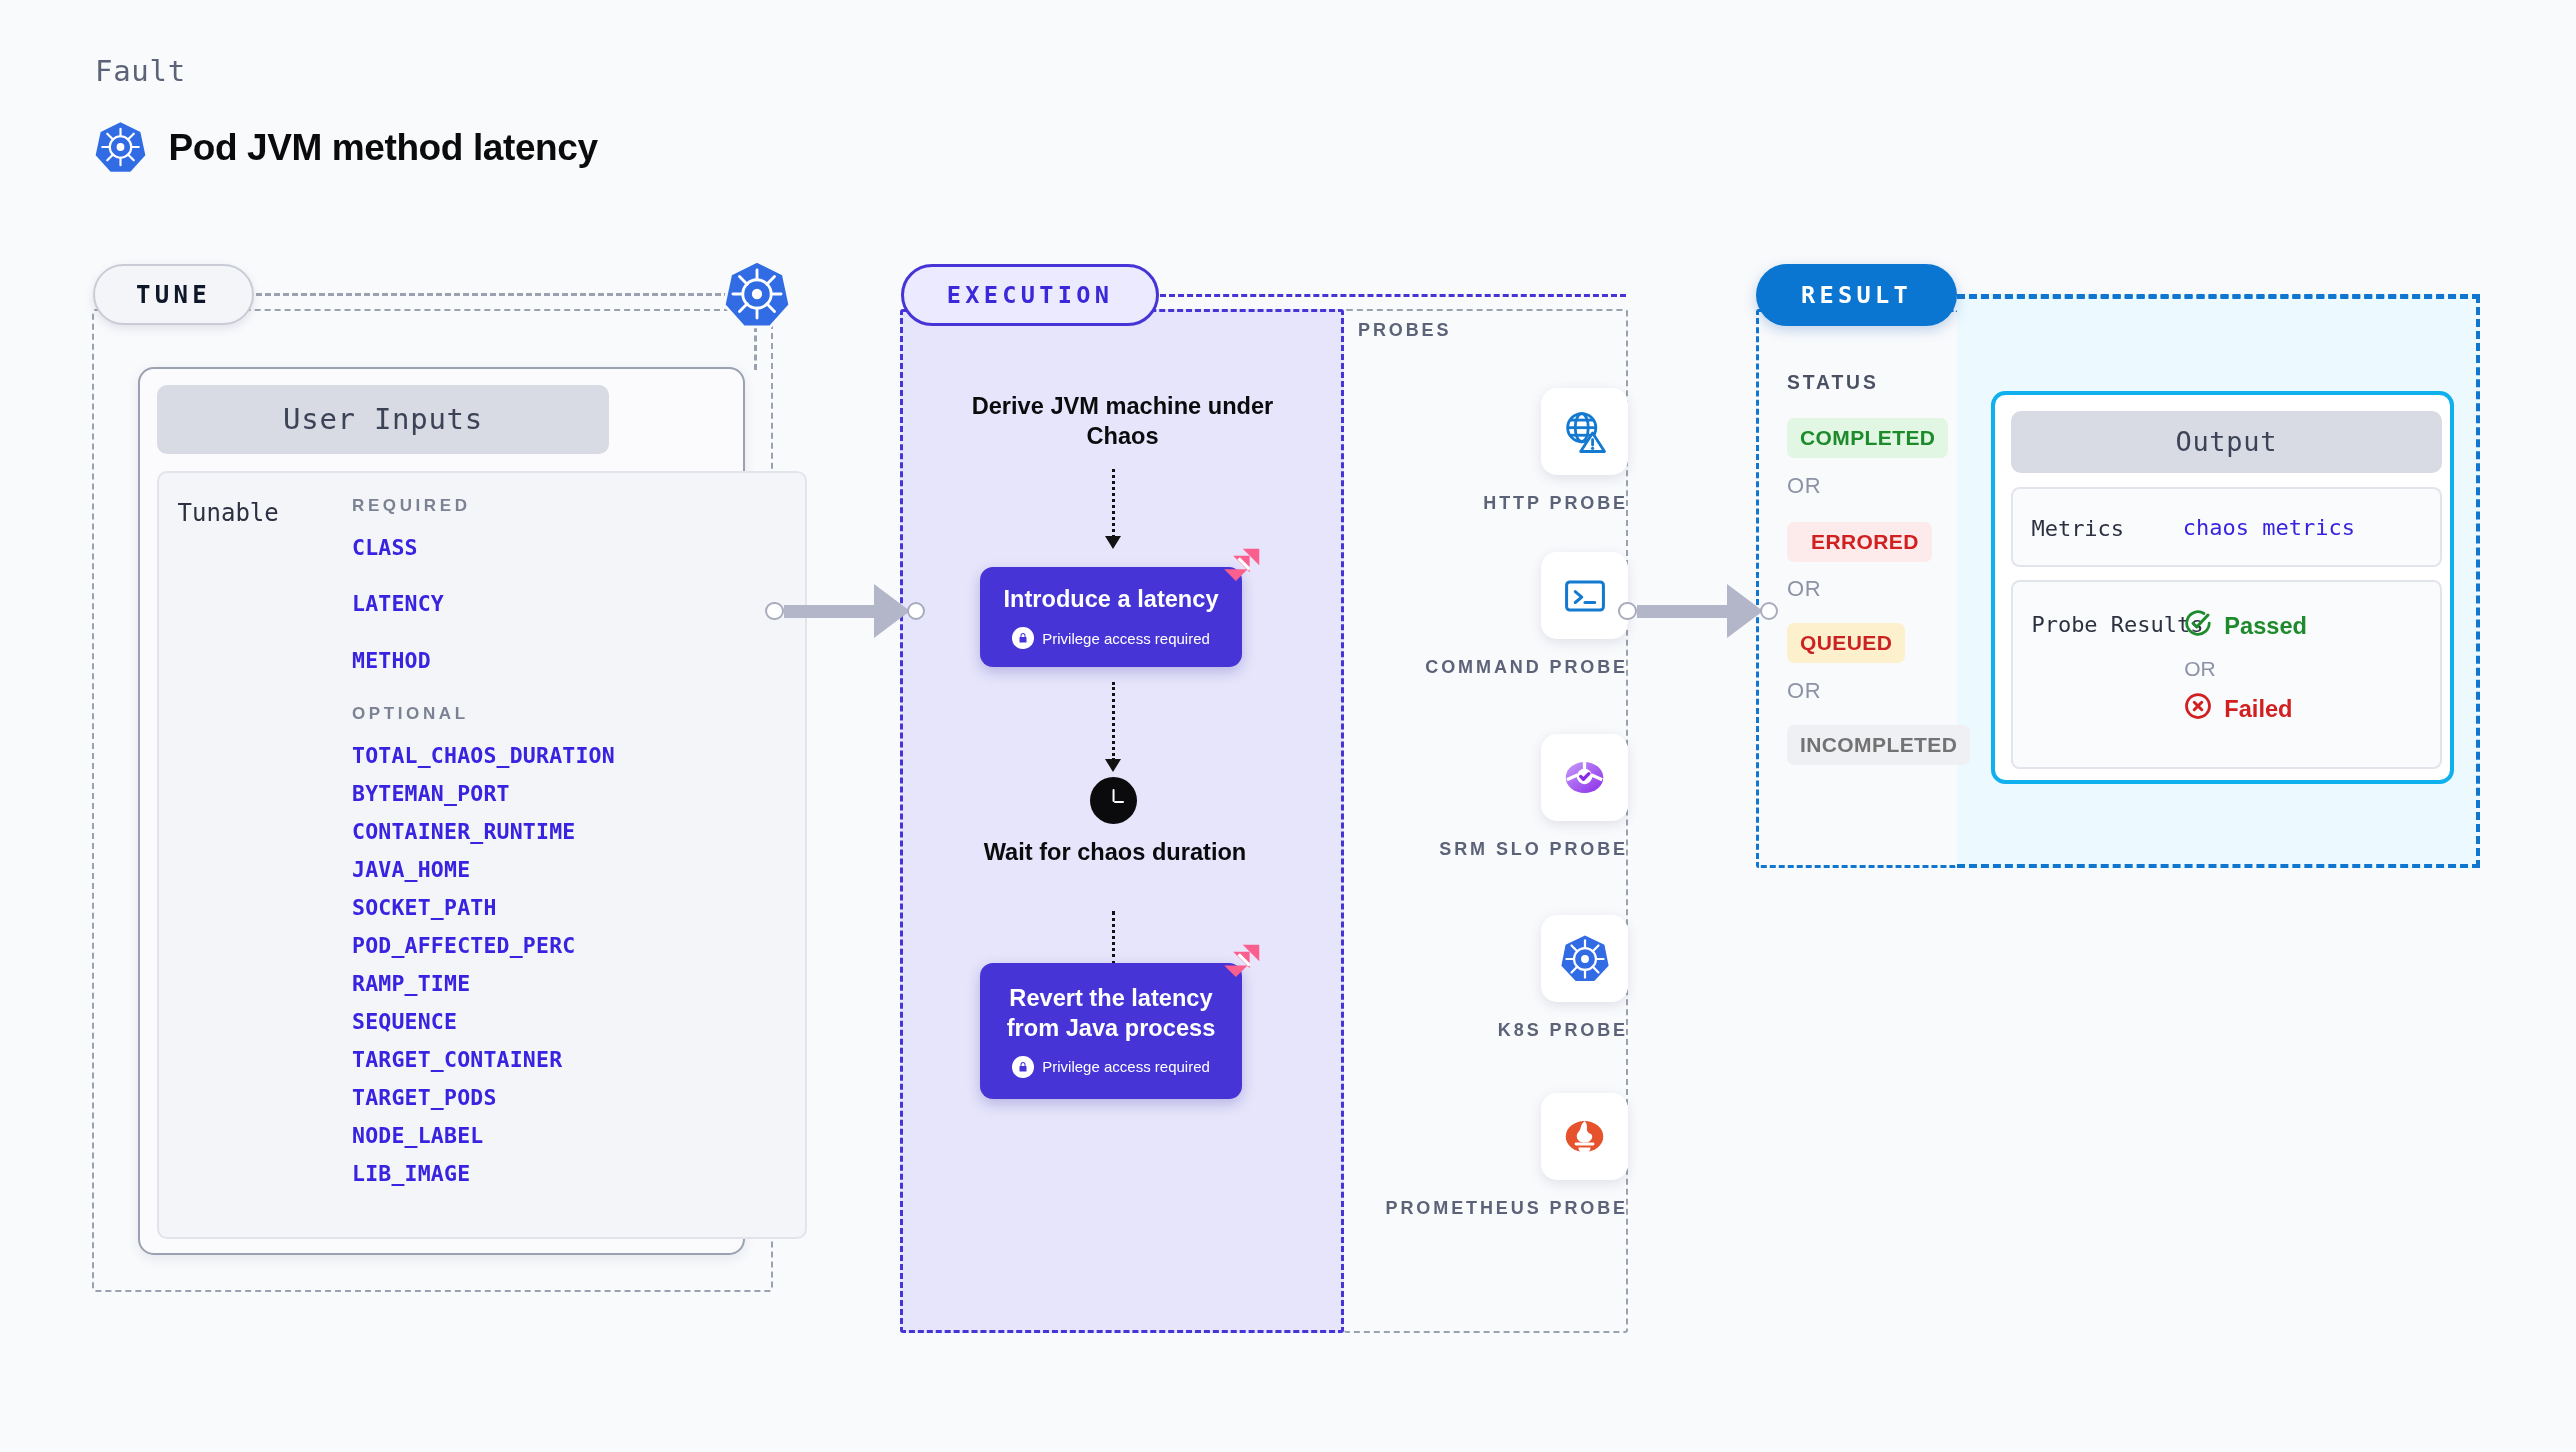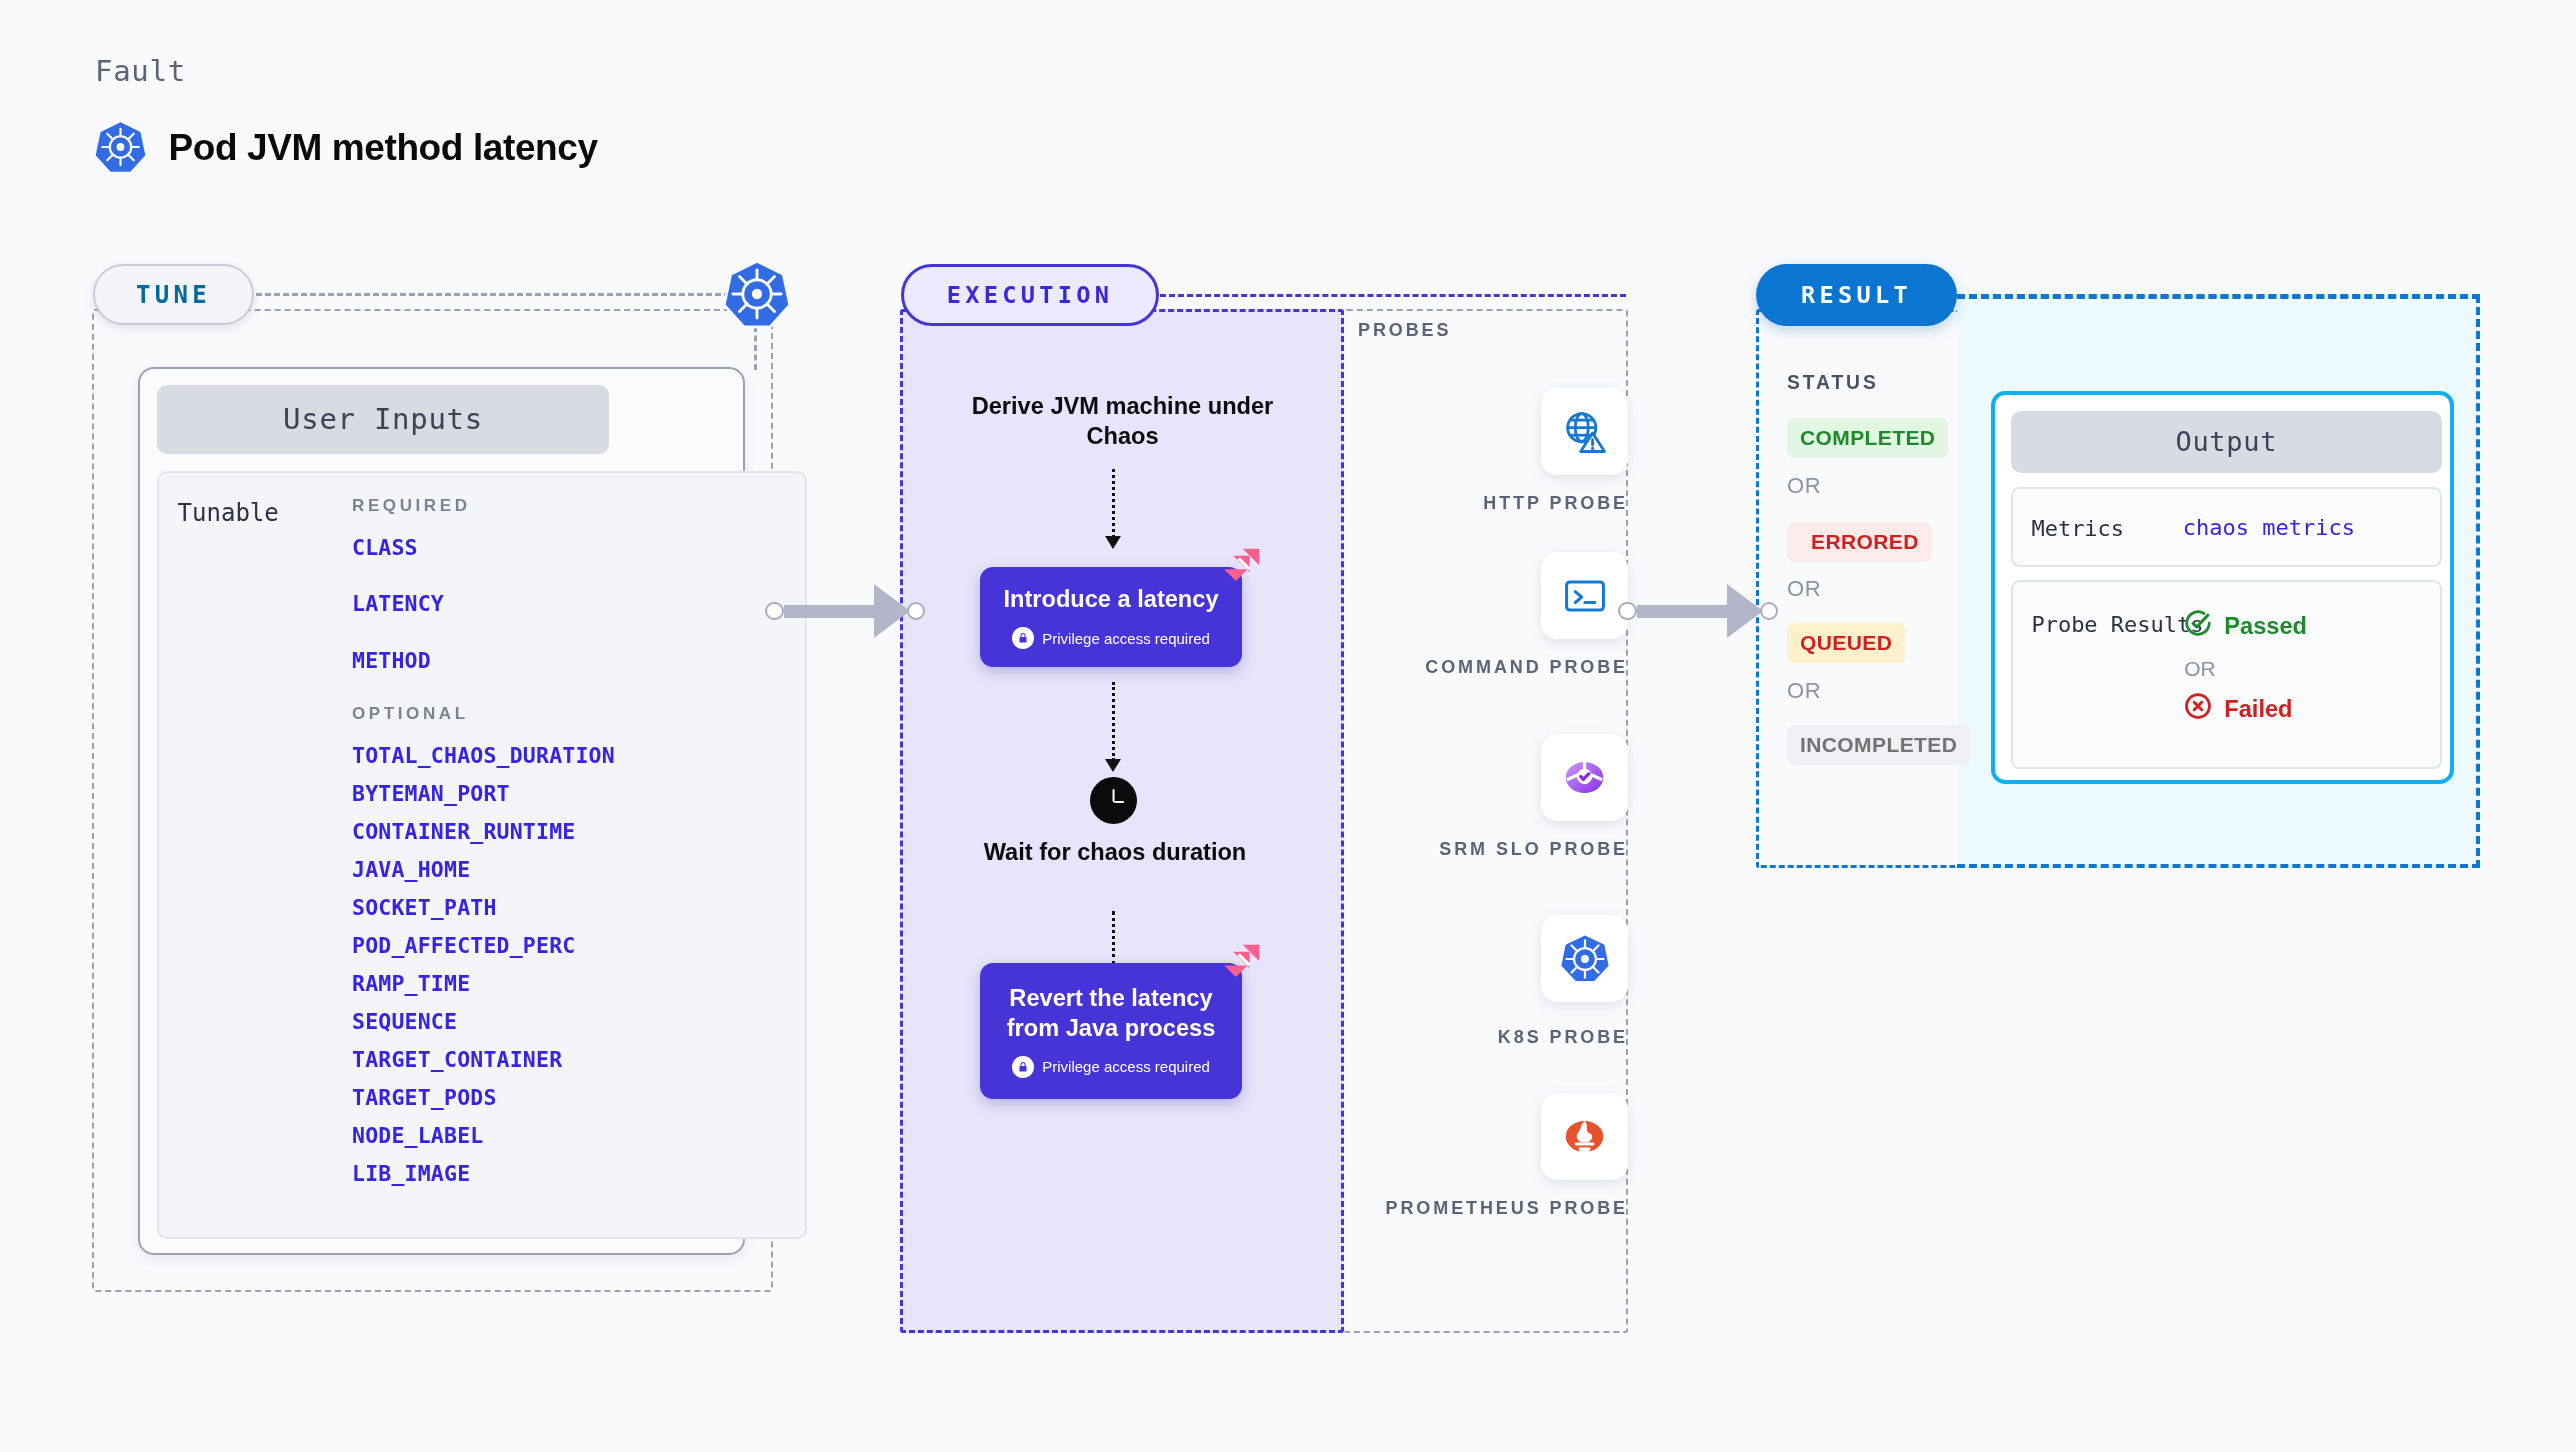--- a/index.html
+++ b/index.html
@@ -24,21 +24,21 @@
   .pill {
     position: absolute; display: flex; align-items: center; justify-content: center;
     border-radius: 716px; font-family: "DejaVu Sans Mono", monospace;
     font-weight: bold; letter-spacing: 4.3px; z-index: 12;
   }
 
   
   #tune-panel { left: 92px; top: 309px; width: 681px; height: 983px;
                 border: 2.9px dashed #9aa1b0; }
   #tune-pill { left: 93px; top: 264px; width: 161px; height: 61px;
-               background: #f4f5f8; border: 2.9px solid #c9ccd6; color: #0369a1;
+               background: #f4f5f8; border: 2.9px solid #c9ccd6; color: #0f172a;
                font-size: 24px; box-shadow: 0 3.6px 10px rgba(60,70,110,.13); }
   #tune-dash-line { position: absolute; left: 256px; top: 293px; width: 501px; height: 0;
                     border-top: 3.6px dashed #9aa1b0; z-index: 3; }
   #k8s-badge-top { position: absolute; left: 722px; top: 259px; width: 70px; height: 70px; z-index: 11; }
   #k8s-badge-stem { position: absolute; left: 754px; top: 326px; height: 44px; width: 0;
                     border-left: 3.6px dashed #9aa1b0; z-index: 4; }
 
   
   .card-outer {
     position: absolute; background: #fbfbfd; border: 2.9px solid #9aa1b0;
@@ -385,21 +385,21 @@
         <path d="M24 10 L24 20" stroke="#fff" stroke-width="3"></path>
         <path d="M7 28 L18 24 L24 30 L30 24 L41 28 L41 32 L7 32 Z" fill="#fff" opacity="0"></path>
         <path d="M8 26 L17 22 L24 28 L31 22 L40 26" stroke="#fff" stroke-width="3" fill="none" stroke-linejoin="round"></path>
         <circle cx="24" cy="23" r="7" fill="#fff"></circle>
         <path d="M20.5 23 L23 25.6 L28 20.5" stroke="#8a2be8" stroke-width="3" fill="none" stroke-linecap="round" stroke-linejoin="round"></path>
       </svg>
     </div>
     <div class="probe-name">SRM SLO PROBE</div>
   </div>
 
-  <div class="probe-item" style="left:1344px; top:915px;gap:7px;">
+  <div class="probe-item" style="left:1344px; top:915px;">
     <div class="probe-tile">
       <svg width="54" height="54" viewBox="0 0 64 64">
         <path d="M32 4 L55 15 L60 40 L43 58 L21 58 L4 40 L9 15 Z" fill="#326ce5"></path>
         <g stroke="#fff" stroke-width="2.6" fill="none" stroke-linecap="round">
           <circle cx="32" cy="32" r="13"></circle>
           <circle cx="32" cy="32" r="3.4" fill="#fff"></circle>
           <line x1="32" y1="10" x2="32" y2="19"></line>
             <line x1="32" y1="45" x2="32" y2="54"></line>
           <line x1="10" y1="32" x2="19" y2="32"></line>
             <line x1="45" y1="32" x2="54" y2="32"></line>

